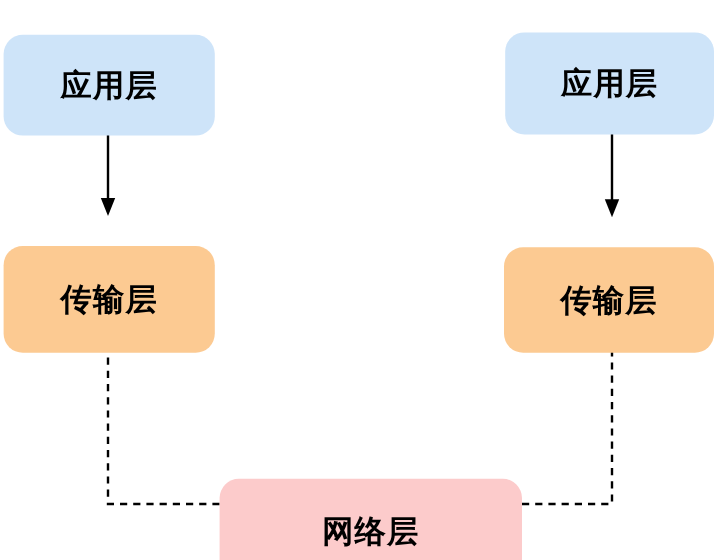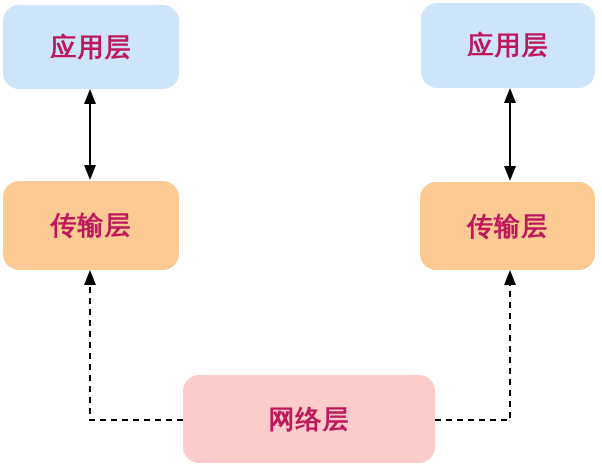--- a/index.html
+++ b/index.html
@@ -16,23 +16,24 @@
     overflow: hidden;
   }
   .node {
     position: absolute;
     border-radius: 16px;
     display: flex;
     align-items: center;
     justify-content: center;
     font-size: 26px;
     font-weight: 700;
-    color: #be185d;
+    color: #000000;
     letter-spacing: 1px;
     box-sizing: border-box;
+    margin-top: 24px;
   }
   .node--app-left       { left: 3px;   top: 5px;   width: 176px; height: 84px; background: #cee4f9; }
   .node--app-right      { left: 421px; top: 3px;   width: 174px; height: 85px; background: #cee4f9; }
   .node--transport-left { left: 3px;   top: 181px; width: 176px; height: 89px; background: #fcca92; }
   .node--transport-right{ left: 420px; top: 182px; width: 175px; height: 88px; background: #fcca92; }
   .node--network        { left: 183px; top: 375px; width: 252px; height: 88px; background: #fccbcb; }
   svg.edges {
     position: absolute;
     left: 0; top: 0;
     width: 602px;

